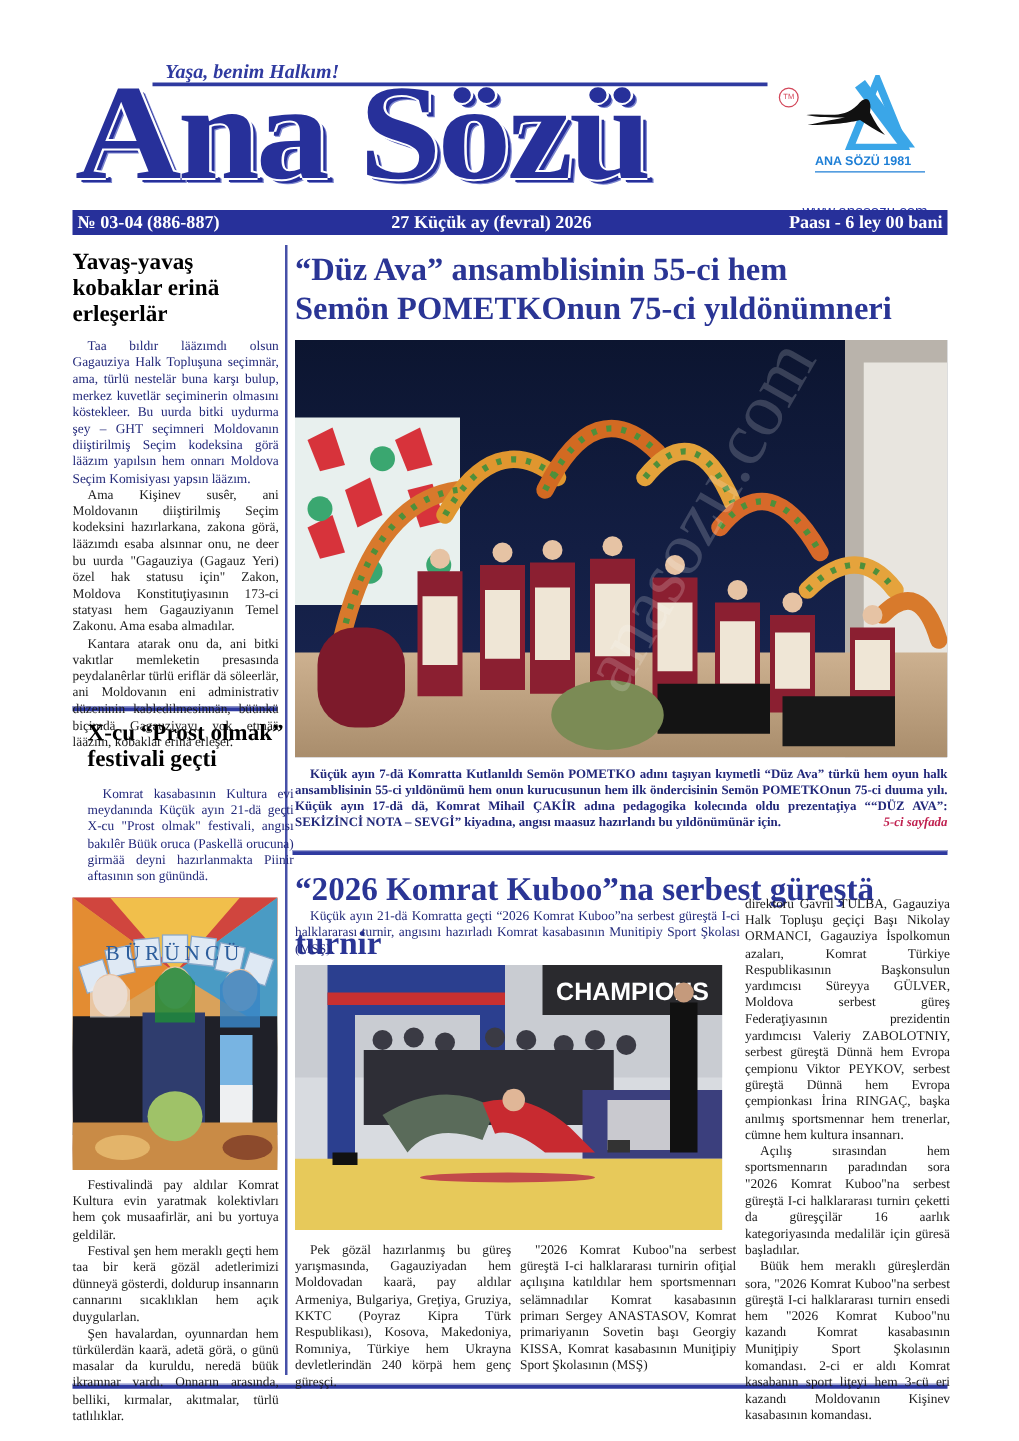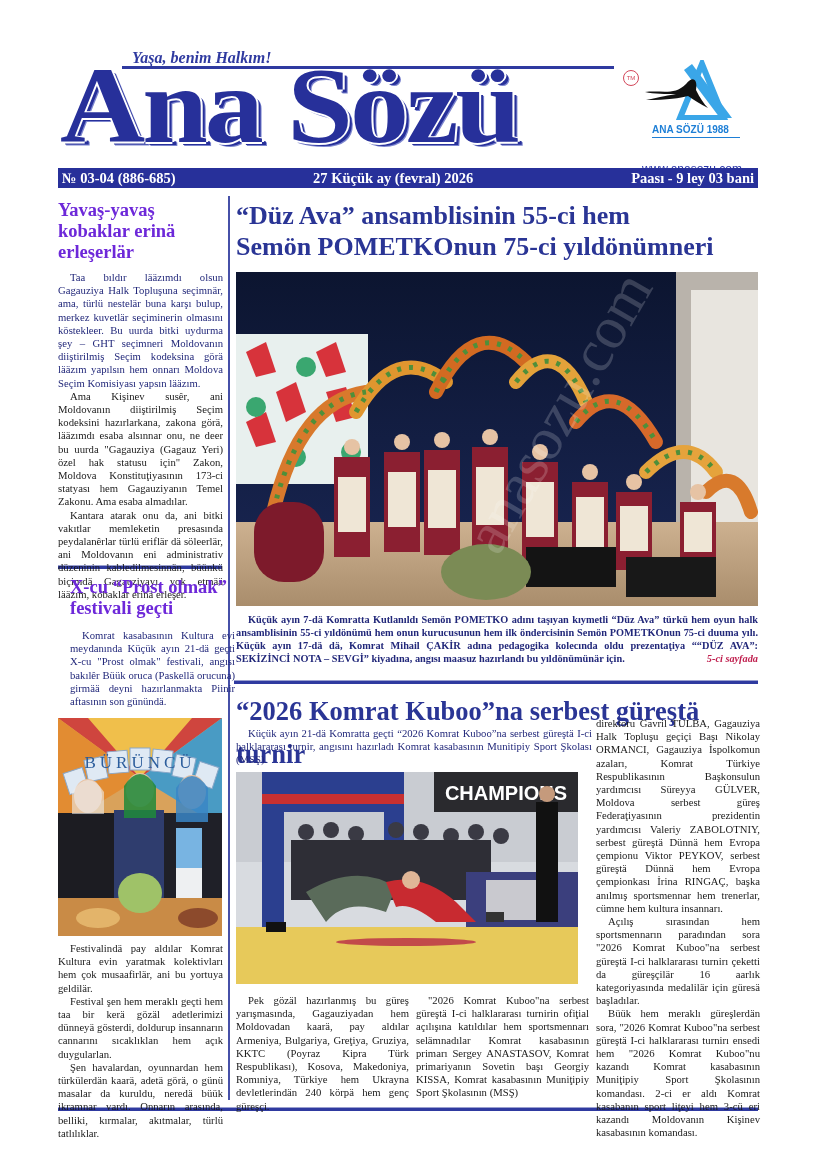--- a/index.html
+++ b/index.html
@@ -17,21 +17,21 @@
   .website { left: 642px; top: 162px; font-family: "Liberation Sans", sans-serif; font-size: 12px; color: #2a36a8; text-decoration: underline; }
 
   .issue-band { left: 58px; top: 168px; width: 700px; height: 20px; background: #27309a; color: #fff; font-weight: bold; font-size: 14.5px; line-height: 20px; }
   .issue-band span { position: absolute; top: 0; }
 
   
   .vrule { width: 2px; background: #4650a8; }
   .hrule { height: 3px; background: #2f3aa0; border-top: 1px solid #9aa0cf; }
 
   
-  .lcol-head { font-weight: bold; color: #6d28d9; font-size: 18.5px; line-height: 21px; }
+  .lcol-head { font-weight: bold; color: #000000; font-size: 18.5px; line-height: 21px; }
   .lede { font-weight: normal; color: #22287a; font-size: 10.7px; line-height: 13.2px; text-align: justify; text-indent: 12px; }
   .body { font-size: 10.7px; line-height: 13.2px; text-align: justify; color: #1a1a1a; }
   .body p { margin: 0; text-indent: 12px; }
 
   .photo { overflow: hidden; }
 
   
   .main-head { font-weight: bold; color: #2a3595; font-size: 26px; line-height: 31px; }
   .caption { font-weight: bold; color: #22287a; font-size: 10.3px; line-height: 13px; text-align: justify; text-indent: 12px; }
   .see-page { color: #c0204f; font-style: italic; font-weight: bold; float: right; }
@@ -45,28 +45,28 @@
 <div class="abs motto-rule"></div>
 <div class="abs motto">Yaşa, benim Halkım!</div>
 <div class="abs tm">TM</div>
 <div class="abs brand-mark">
   <svg width="100" height="60" viewBox="0 0 100 60">
     <polygon points="40,58 62,4 84,58" fill="none" stroke="#3aa6e8" stroke-width="6"></polygon>
     <polygon points="52,4 92,58 80,58 44,10" fill="#3aa6e8"></polygon>
     <path d="M5,32 C22,30 34,36 46,24 C52,16 58,18 56,30 C60,38 64,44 68,48 C60,44 54,40 48,36 C40,38 28,40 6,40 C20,37 30,35 36,34 C26,34 14,34 5,32 Z" fill="#111"></path>
   </svg>
 </div>
-<div class="abs brand-year">ANA SÖZÜ 1988</div>
+<div class="abs brand-year">ANA SÖZÜ 1981</div>
 <div class="abs brand-rule"></div>
 <div class="abs website">www.anasozu.com</div>
 
 <div class="abs issue-band">
-  <span style="left:4px">№ 03-04 (886-685)</span>
+  <span style="left:4px">№ 03-04 (886-887)</span>
   <span style="left:255px">27 Küçük ay (fevral) 2026</span>
-  <span style="right:4px">Paası - 9 ley 03 bani</span>
+  <span style="right:4px">Paası - 6 ley 00 bani</span>
 </div>
 
 <div class="abs vrule" style="left:228px; top:196px; height:904px;"></div>
 <div class="abs hrule" style="left:58px; top:565px; width:164px;"></div>
 <div class="abs hrule" style="left:234px; top:680px; width:524px;"></div>
 <div class="abs hrule" style="left:58px; top:1107px; width:700px;"></div>
 
 <div class="abs" style="left:58px; top:200px; width:165px;">
   <div class="lcol-head">Yavaş-yavaş kobaklar erinä erleşerlär</div>
   <div class="lede" style="margin-top:8px;">Taa bıldır lääzımdı olsun Gagauziya Halk Topluşuna seçimnär, ama, türlü nestelär buna karşı bulup, merkez kuvetlär seçiminerin olmasını köstekleer. Bu uurda bitki uydurma şey – GHT seçimneri Moldovanın diiştirilmiş Seçim kodeksina görä lääzım yapılsın hem onnarı Moldova Seçim Komisiyası yapsın lääzım.</div>

